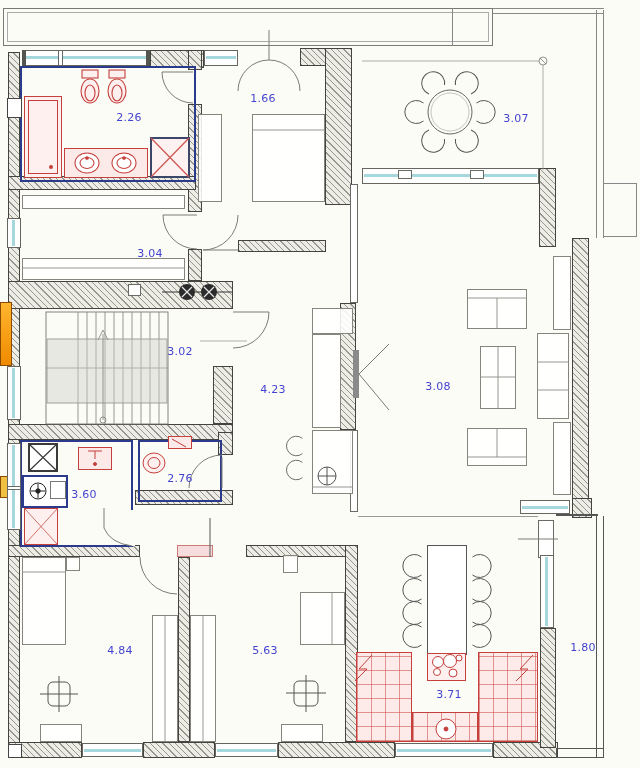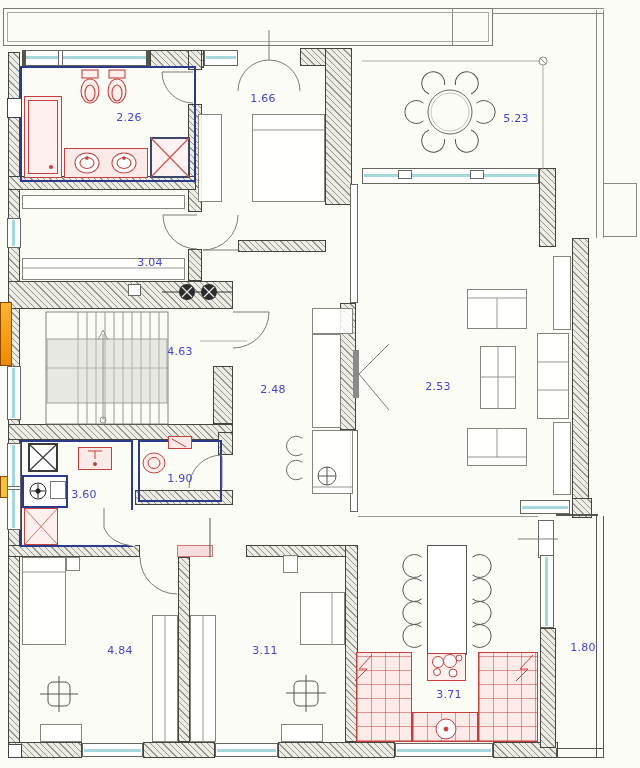--- a/index.html
+++ b/index.html
@@ -323,27 +323,27 @@
     </g>
 
     <g stroke="#555" fill="none">
       <rect x="48" y="682" width="22" height="24" rx="5"></rect>
       <path d="M40,694 H78 M59,676 V712"></path>
       <rect x="294" y="681" width="24" height="25" rx="5"></rect>
       <path d="M286,693 H326 M306,675 V712"></path>
     </g>
   </svg>
 
-  <div class="lbl" style="left:180px;top:351px">4.63</div>
-  <div class="lbl" style="left:273px;top:389px">2.48</div>
-  <div class="lbl" style="left:150px;top:262px">3.04</div>
+  <div class="lbl" style="left:180px;top:351px">3.02</div>
+  <div class="lbl" style="left:273px;top:389px">4.23</div>
+  <div class="lbl" style="left:150px;top:253px">3.04</div>
   <div class="lbl" style="left:129px;top:117px">2.26</div>
   <div class="lbl" style="left:263px;top:98px">1.66</div>
-  <div class="lbl" style="left:516px;top:118px">5.23</div>
-  <div class="lbl" style="left:438px;top:386px">2.53</div>
+  <div class="lbl" style="left:516px;top:118px">3.07</div>
+  <div class="lbl" style="left:438px;top:386px">3.08</div>
   <div class="lbl" style="left:449px;top:694px">3.71</div>
   <div class="lbl" style="left:583px;top:647px">1.80</div>
-  <div class="lbl" style="left:265px;top:650px">3.11</div>
+  <div class="lbl" style="left:265px;top:650px">5.63</div>
   <div class="lbl" style="left:120px;top:650px">4.84</div>
   <div class="lbl" style="left:84px;top:494px">3.60</div>
-  <div class="lbl" style="left:180px;top:478px">1.90</div>
+  <div class="lbl" style="left:180px;top:478px">2.76</div>
 
 </div>
 
 </body></html>

